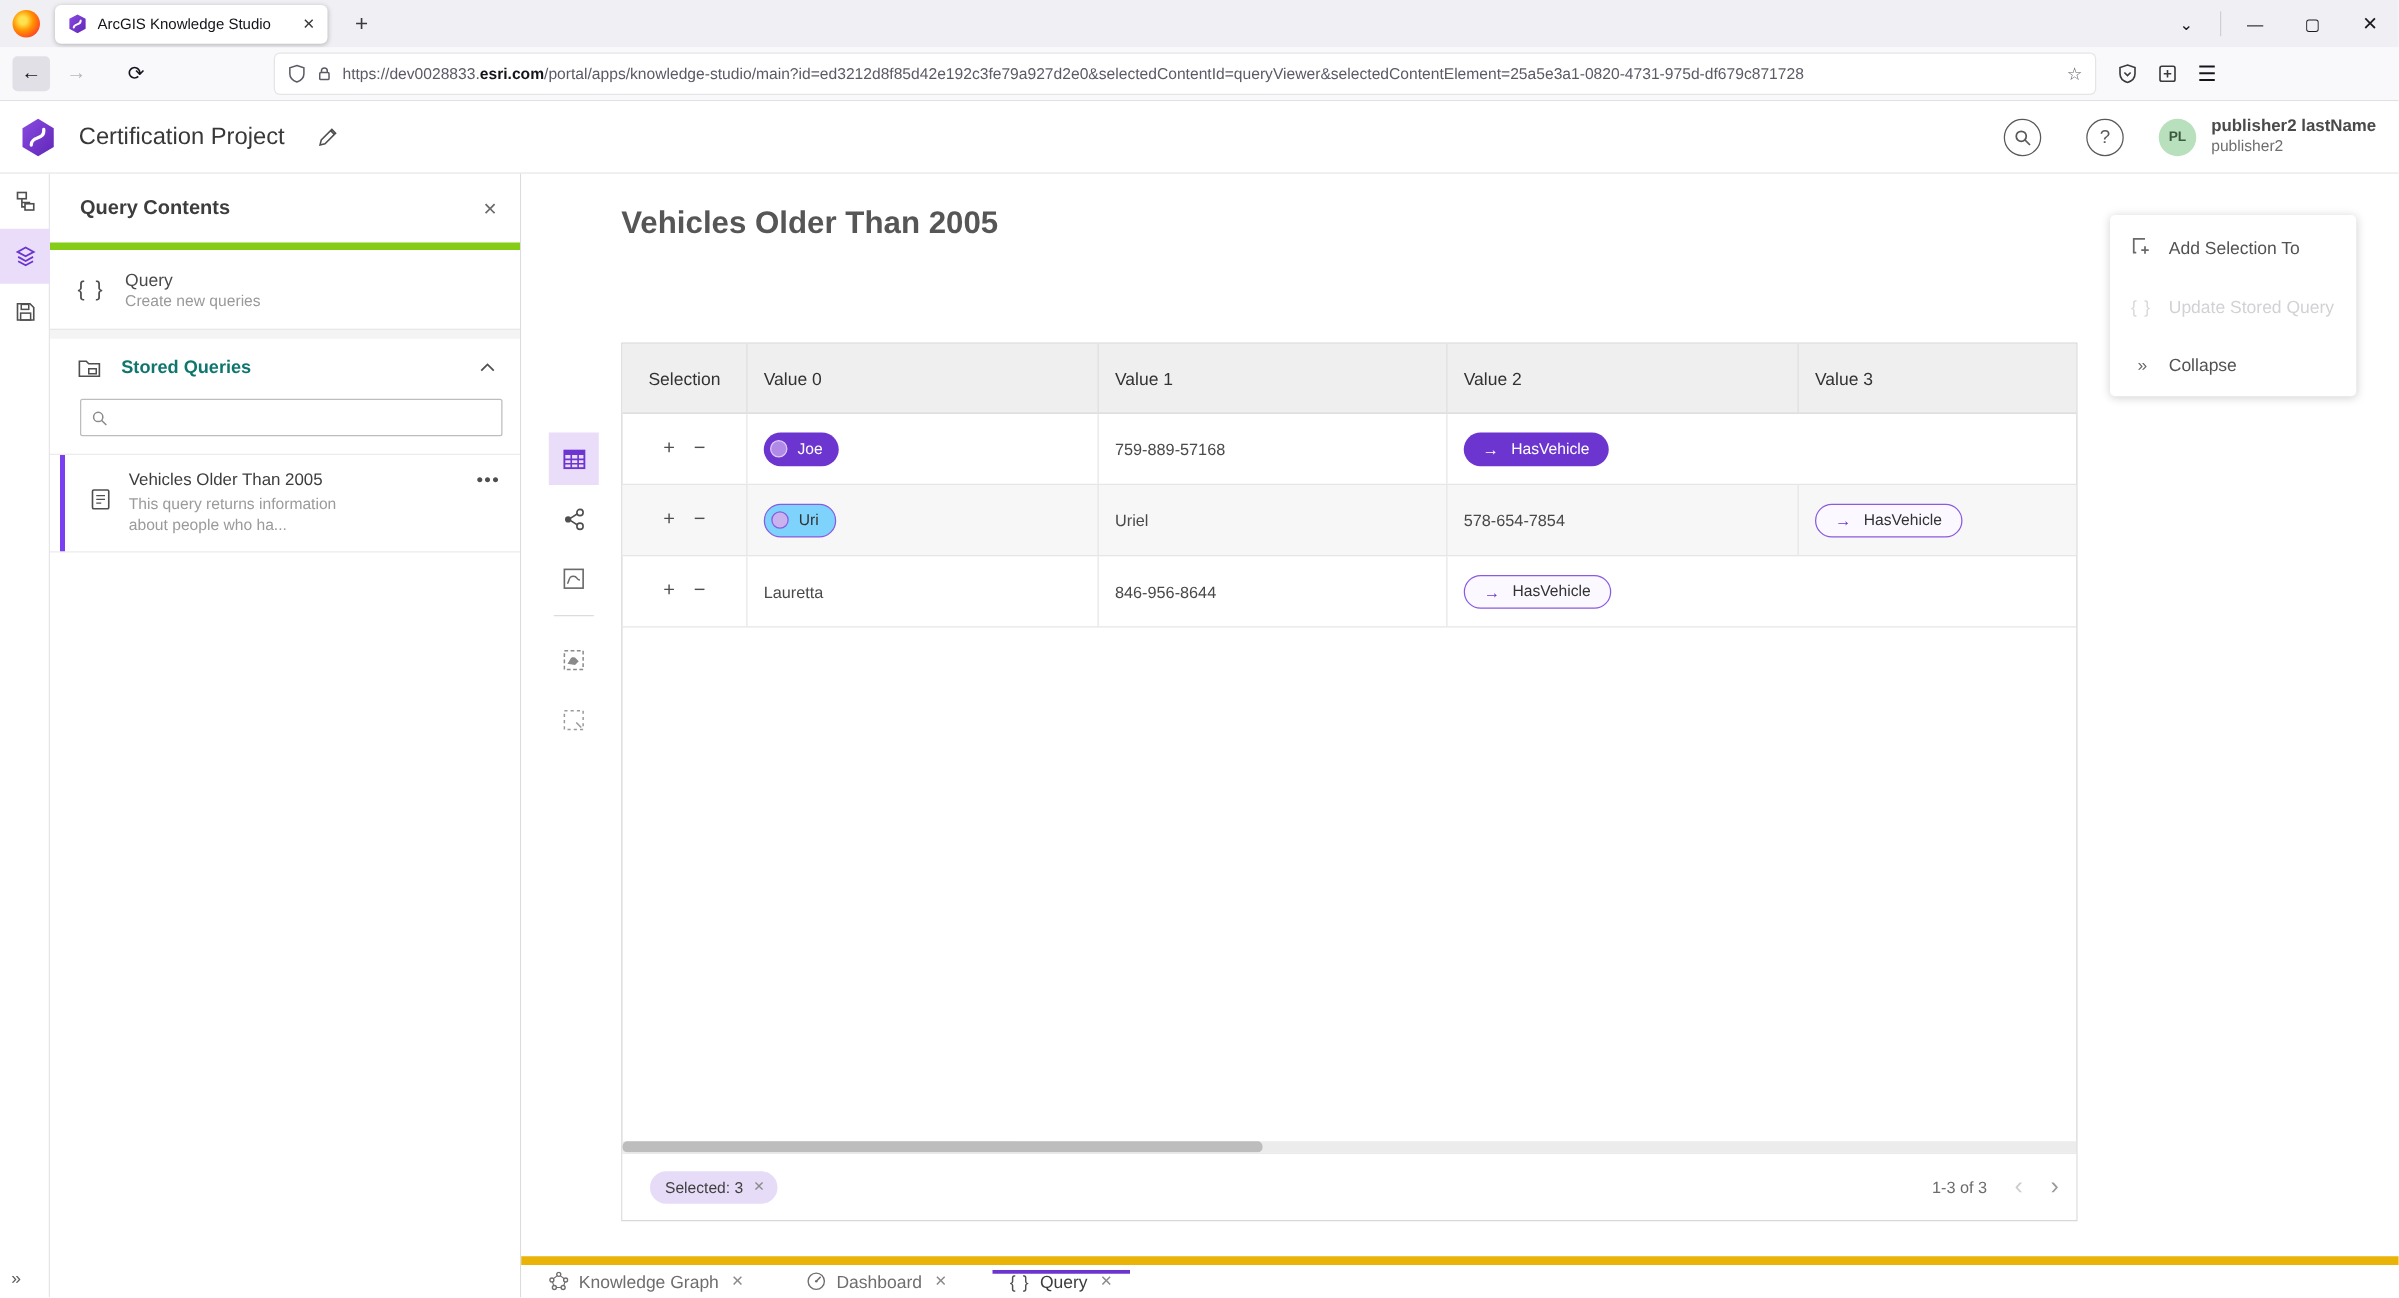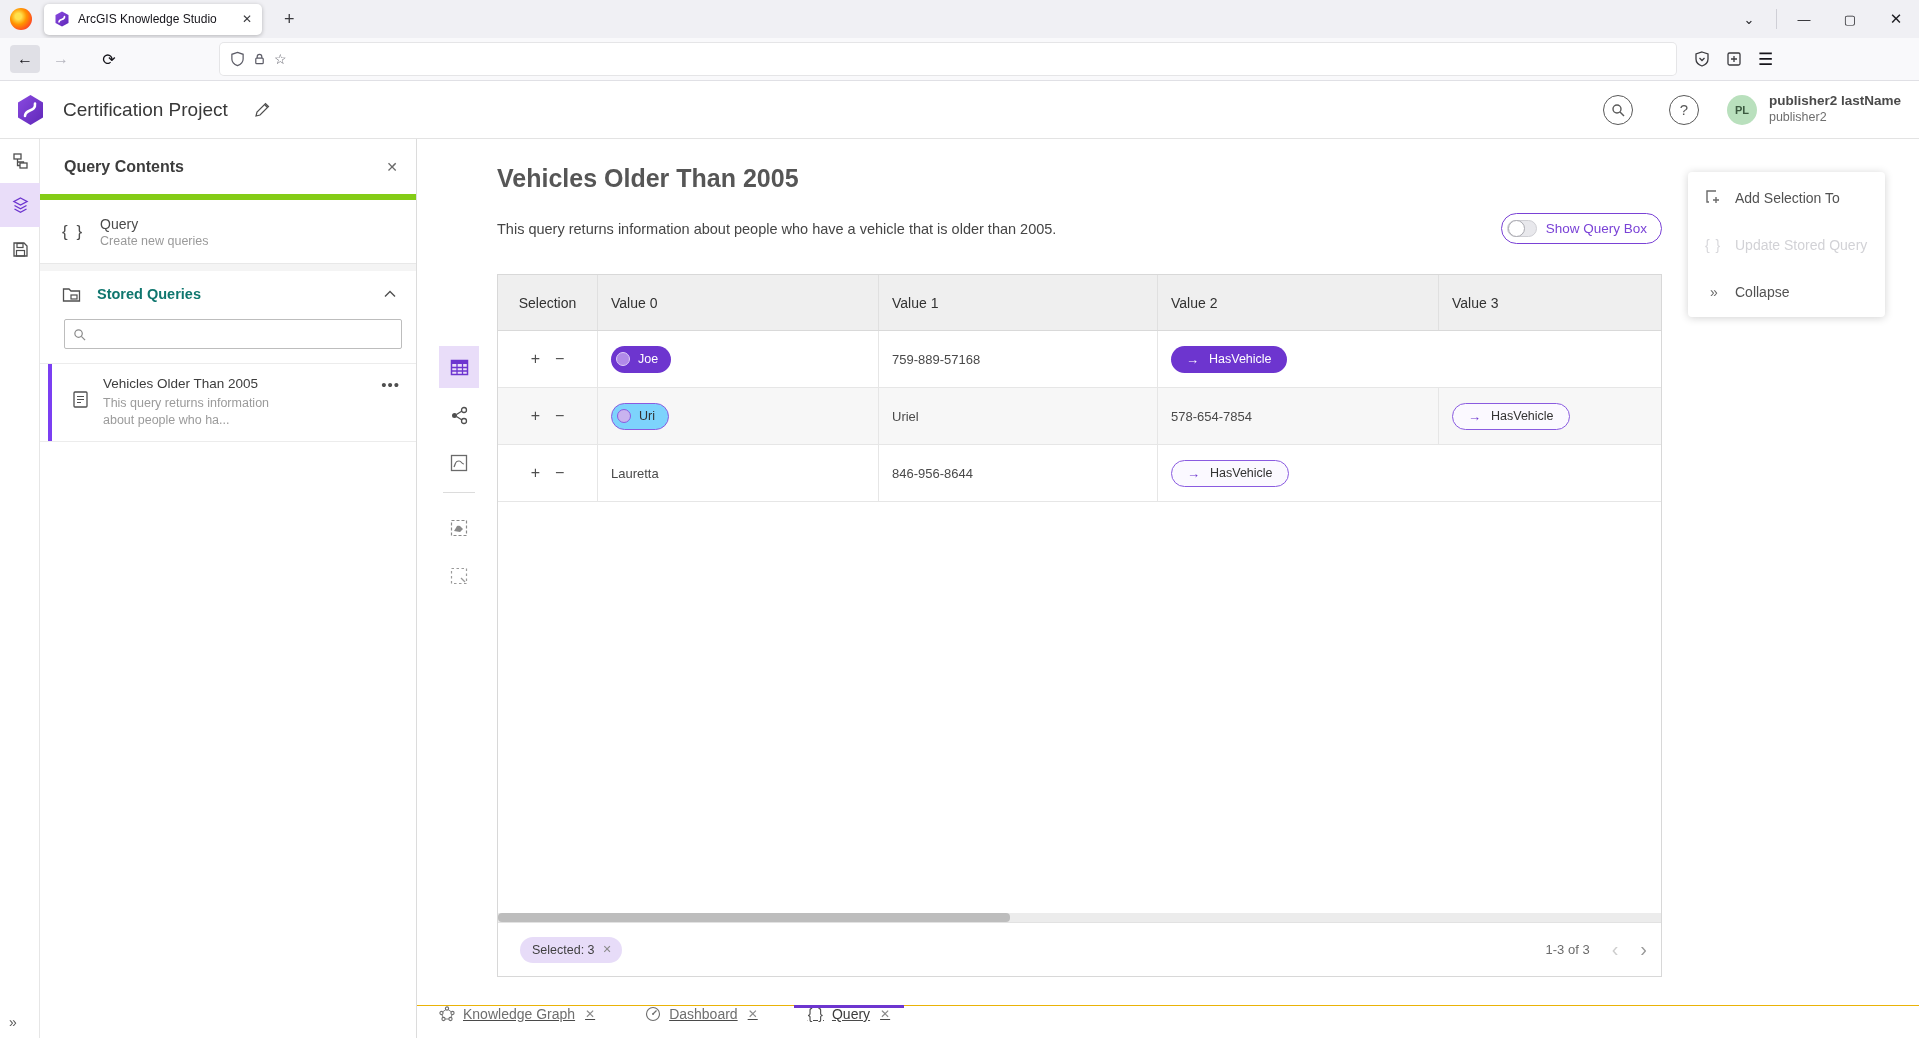--- a/index.html
+++ b/index.html
@@ -151,21 +151,21 @@
     border-radius:4px; box-shadow:0 1px 8px rgba(0,0,0,.18); padding:2px 0; }
   .ctxmenu .mi { height:47px; display:flex; align-items:center; padding:0 14px 0 16px; gap:13px;
     font-size:14px; color:#525252; }
   .ctxmenu .mi.dis { color:#d2d2d6; }
   .ctxmenu .mi .micon { width:18px; display:flex; justify-content:center; color:#6a6a6a; }
   .ctxmenu .mi.dis .micon { color:#d8d8dc; }
   .ctxmenu .chev { font-size:14px; letter-spacing:-2px; }
 
   
   .bottombar { position:absolute; left:417px; right:0; bottom:0; height:33px; background:#fff;
-    border-top:1px solid #eab308; display:flex; align-items:flex-start; padding-left:8px;text-decoration:underline; }
+    border-top:7px solid #eab308; display:flex; align-items:center; padding-left:8px; }
   .btab2 { position:relative; display:flex; align-items:center; gap:8px; padding:0 14px;
     margin-right:22px; font-size:14px; color:#6e6e6e; }
   .btab2 .x { font-size:12px; color:#8a8a8a; margin-left:2px; }
   .btab2.active { color:#3c3c3c; }
   .btab2.active::before { content:''; position:absolute; top:-1px; left:0; right:0; height:3px; background:#6d35cf; }
   .btab2 .braces2 { font-size:14px; letter-spacing:1px; color:#4f4f4f; }
 </style>
 </head>
 <body>
 
@@ -200,20 +200,21 @@
   <div class="navbtn fwd">→</div>
   <div class="navbtn" style="margin-left:18px;">⟳</div>
   <div class="urlbar">
     <svg width="15" height="16" viewBox="0 0 16 16">
       <path d="M8 1 L14 3 V8 C14 12 11 14 8 15 C5 14 2 12 2 8 V3 Z" fill="none" stroke="#5b5b66" stroke-width="1.3"></path>
     </svg>
     <svg width="13" height="14" viewBox="0 0 14 14">
       <rect x="3" y="6" width="8" height="6" rx="1" fill="none" stroke="#5b5b66" stroke-width="1.3"></rect>
       <path d="M4.5 6 V4.5 a2.5 2.5 0 0 1 5 0 V6" fill="none" stroke="#5b5b66" stroke-width="1.3"></path>
     </svg>
+    <span class="urltext"><span>https://dev0028833.</span><b>esri.com</b><span>/portal/apps/knowledge-studio/main?id=ed3212d8f85d42e192c3fe79a927d2e0&amp;selectedContentId=queryViewer&amp;selectedContentElement=25a5e3a1-0820-4731-975d-df679c871728</span></span>
     <span class="urlstar">☆</span>
   </div>
   <div class="navright">
     <svg width="16" height="16" viewBox="0 0 16 16">
       <path d="M8 1 L14 3 V8 C14 12 11 14 8 15 C5 14 2 12 2 8 V3 Z" fill="none" stroke="#3a3a3e" stroke-width="1.3"></path>
       <path d="M5.5 7 L8 9.5 L10.5 7" fill="none" stroke="#3a3a3e" stroke-width="1.3"></path>
     </svg>
     <svg width="16" height="16" viewBox="0 0 16 16">
       <rect x="2" y="2" width="12" height="12" rx="1.5" fill="none" stroke="#3a3a3e" stroke-width="1.3"></rect>
       <path d="M8 5 V11 M5 8 H11" stroke="#3a3a3e" stroke-width="1.3"></path>
@@ -317,29 +318,20 @@
     <div>
       <div class="tt">Vehicles Older Than 2005</div>
       <div class="ds">This query returns information about people who ha...</div>
     </div>
     <span class="dots">•••</span>
   </div>
 </div>
 
 <div class="main">
   <h1>Vehicles Older Than 2005</h1>
-  <div class="descrow">
-    <span class="d">This query returns information about people who have a vehicle that is older than 2005.</span>
-    <div class="sqb">
-      <span class="track">
-          <span class="knob"></span>
-        </span>
-      <span class="lb">Show Query Box</span>
-    </div>
-  </div>
 
   <div class="toolstrip">
     <div class="tool sel">
       <svg width="19" height="17" viewBox="0 0 19 17">
         <rect x="1.5" y="1.5" width="16" height="14" fill="none" stroke="#6d35cf" stroke-width="1.5"></rect>
         <rect x="1.5" y="1.5" width="16" height="3.5" fill="#6d35cf"></rect>
         <path d="M1.5 8.5 H17.5 M1.5 12 H17.5 M7 5 V15.5 M12.5 5 V15.5" stroke="#6d35cf" stroke-width="1.3"></path>
       </svg>
     </div>
     <div class="tool">

